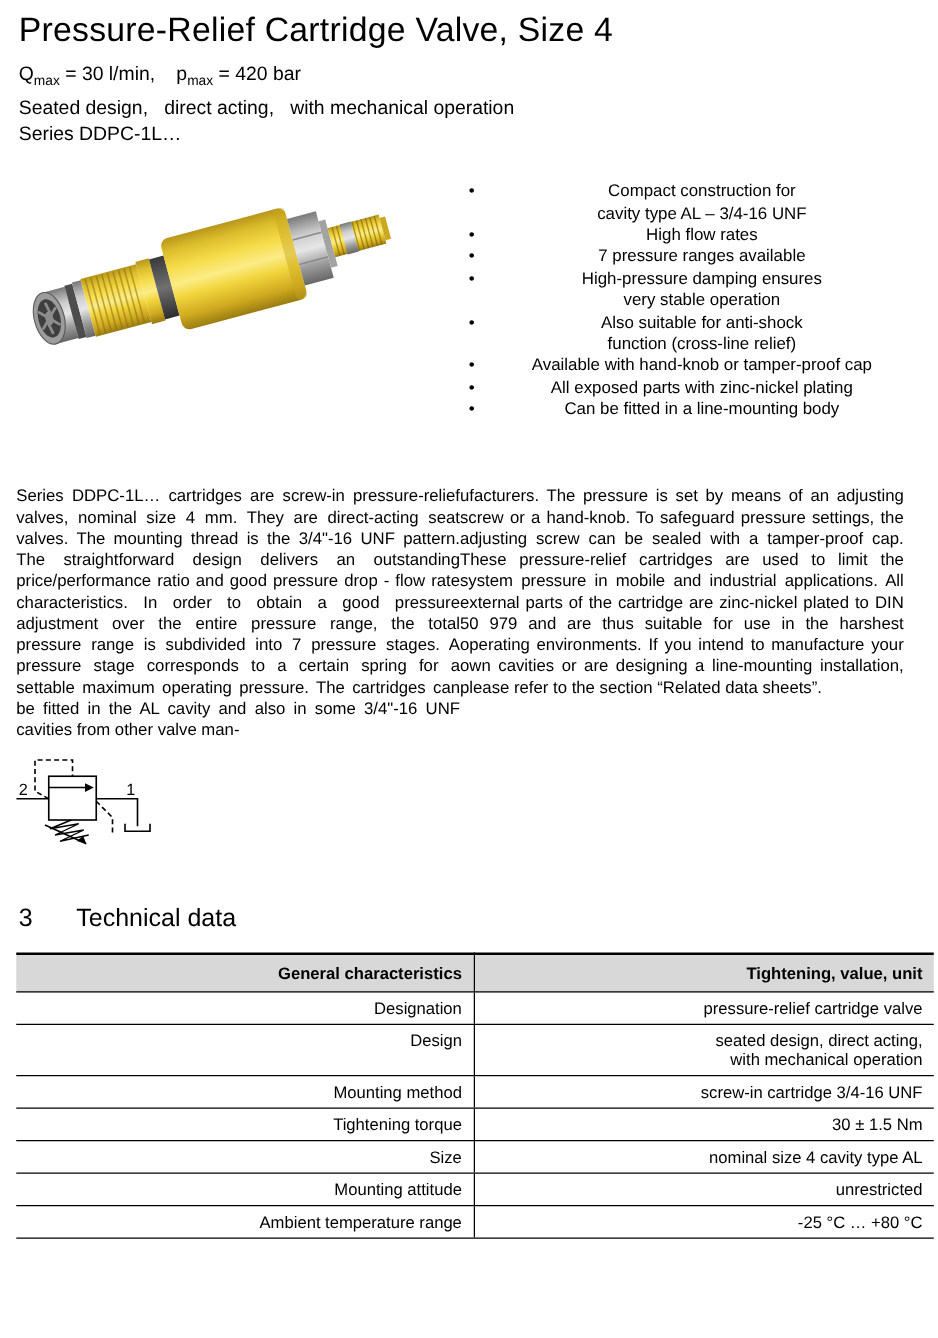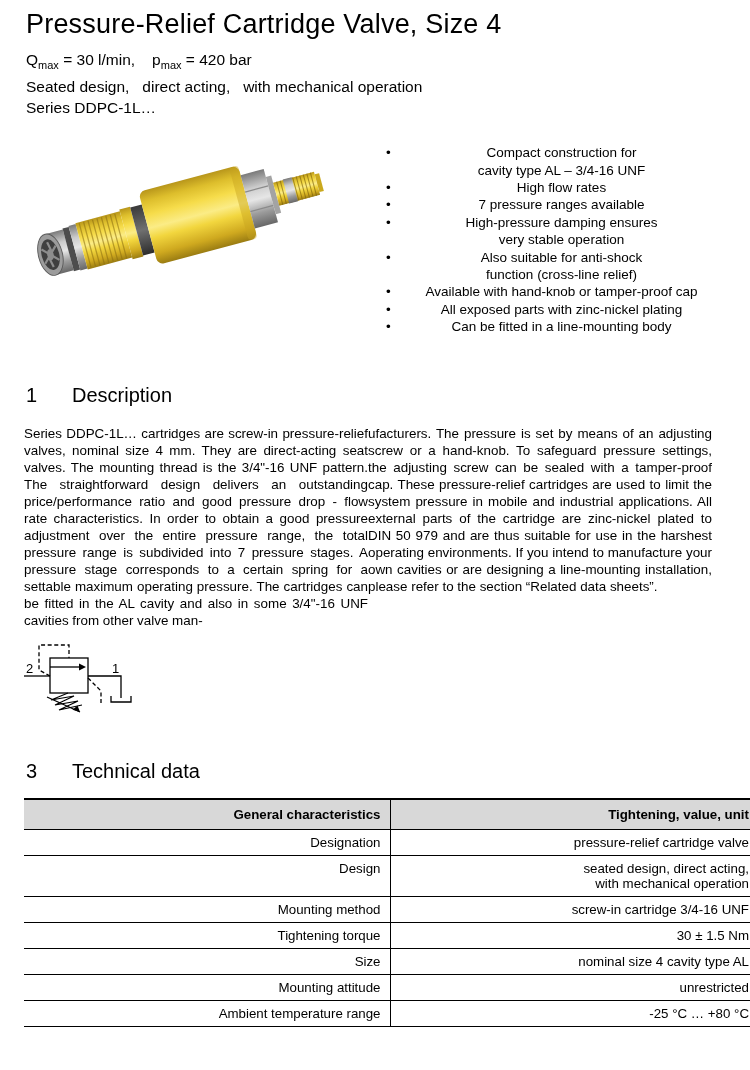--- a/index.html
+++ b/index.html
@@ -1,19 +1,19 @@
 <!DOCTYPE html>
 <html><head>
 <meta charset="utf-8">
 <style>
   html,body { margin:0; padding:0; background:#ffffff; }
   .page {
     width:750px; height:1070px; background:#ffffff; color:#000;
     font-family:"Liberation Sans", sans-serif; overflow:hidden;
-    position:relative; box-sizing:border-box; padding:0 24px;
+    position:relative; box-sizing:border-box; padding:0 13px;
   }
   
   .title { font-size:27px; font-weight:normal; letter-spacing:0.2px; margin:9px 0 0 2px; }
   .specs { margin:9px 0 0 2px; font-size:15.5px; line-height:21px; }
   .specs sub { font-size:11px; }
   .pmax-group { margin-left:17px; }
   
   .figure-row { display:flex; margin-top:22px; height:230px; }
   .valve-fig { width:358px; height:230px; flex:0 0 auto; }
   .features { flex:1 1 auto; padding:4px 0 0 4px; font-size:13.5px; line-height:17.4px; }
@@ -130,23 +130,20 @@
 very stable operation</span></li>
         <li><span>Also suitable for anti-shock
 function (cross-line relief)</span></li>
         <li><span>Available with hand-knob or tamper-proof cap</span></li>
         <li><span>All exposed parts with zinc-nickel plating</span></li>
         <li><span>Can be fitted in a line-mounting body</span></li>
       </ul>
     </div>
   </div>
 
-  <h2 class="h-desc">
-    <span class="sec-num">1</span><span>Description</span>
-  </h2>
 
   <div class="desc-cols">
     <div class="desc-col">Series DDPC-1L… cartridges are screw-in pressure-relief valves, nominal size 4 mm. They are direct-acting seat valves. The mounting thread is the 3/4"-16 UNF pattern. The straightforward design delivers an outstanding price/performance ratio and good pressure drop - flow rate characteristics. In order to obtain a good pressure adjustment over the entire pressure range, the total pressure range is subdivided into 7 pressure stages. A pressure stage corresponds to a certain spring for a settable maximum operating pressure. The cartridges can be fitted in the AL cavity and also in some 3/4"-16 UNF cavities from other valve man-</div>
     <div class="desc-col">ufacturers. The pressure is set by means of an adjusting screw or a hand-knob. To safeguard pressure settings, the adjusting screw can be sealed with a tamper-proof cap. These pressure-relief cartridges are used to limit the system pressure in mobile and industrial applications. All external parts of the cartridge are zinc-nickel plated to DIN 50 979 and are thus suitable for use in the harshest operating environments. If you intend to manufacture your own cavities or are designing a line-mounting installation, please refer to the section “Related data sheets”.</div>
   </div>
 
 
   <div class="symbol-wrap">
     <svg width="270" height="88" viewBox="0 0 270 88">
       <g fill="none" stroke="#000" stroke-width="1.3">

